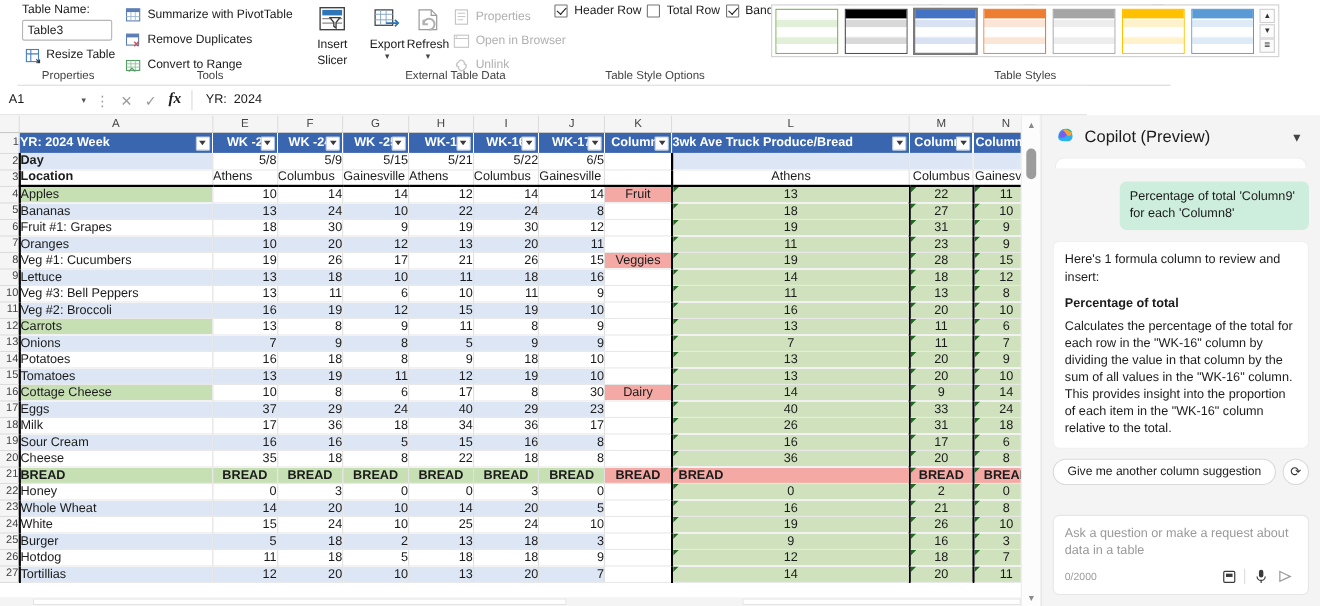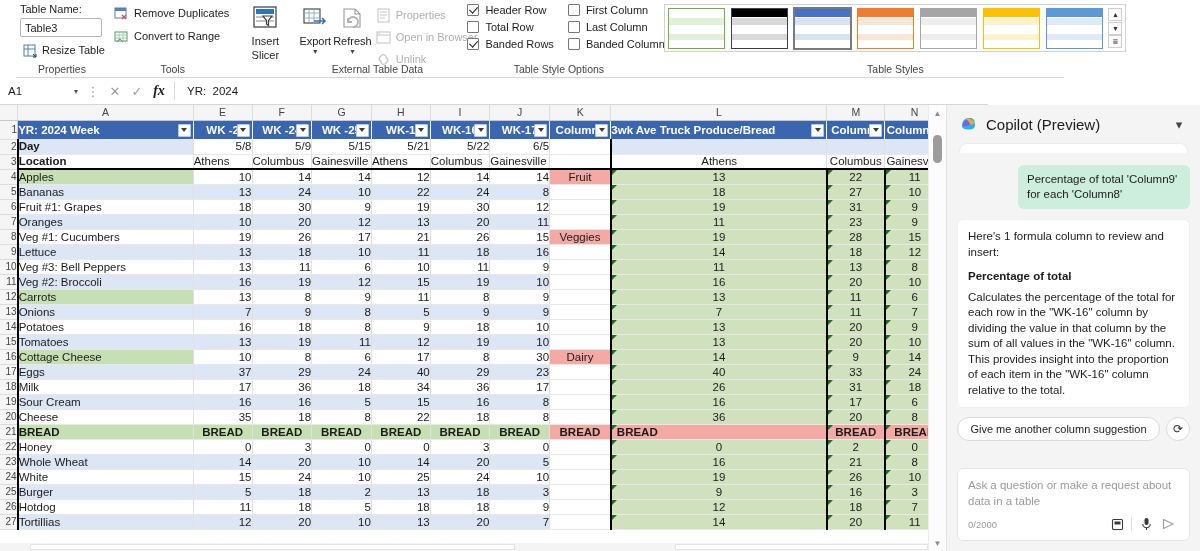--- a/index.html
+++ b/index.html
@@ -68,21 +68,21 @@
   
   #g-ext { width: 168px; }
   #g-ext .gbody { flex-direction: row; gap: 2px; padding-top: 4px; }
   .bigbtn.caret .carrow { font-size: 8px; line-height: 7px; color: #444; margin-top: 0px; }
   .extlist { display: flex; flex-direction: column; gap: 2px; padding-top: 1px; }
   .dis { color: #b0b0b0; }
 
   
   #g-tso { width: 195px; }
   #g-tso .gbody { flex-direction: row; padding-top: 4px; gap: 14px; }
-  .tsocol { display: flex; flex-direction: column; gap: 5px; }
+  .tsocol { display: flex; gap: 5px; }
   .cbrow { display: flex; align-items: center; gap: 6px; font-size: 11px; white-space: nowrap; cursor: default; }
   .cbox {
     width: 12px; height: 12px; flex:0 0 12px;
     border: 1px solid #767676; background: #fff; border-radius: 1px;
     position: relative;
   }
   .cbox.on::after {
     content: "";
     position: absolute; left: 3px; top: 0px;
     width: 4px; height: 7px;
@@ -298,20 +298,30 @@
         <span>Resize Table</span>
       </div>
     </div>
     <div class="glabel">Properties</div>
   </div>
 
   <div class="gsep"></div>
 
   <div class="rgroup" id="g-tools">
     <div class="gbody">
+      <div class="rowbtn">
+        <span class="ic">
+          <svg width="15" height="15" viewBox="0 0 15 15">
+              <rect x="1" y="2" width="12" height="11" fill="#fff" stroke="#5b7fb5"></rect>
+              <rect x="1" y="2" width="12" height="3" fill="#5b7fb5"></rect>
+              <path d="M5 5v8M9 5v8M1 9h12" stroke="#9bb5d8" stroke-width="0.8"></path>
+            </svg>
+        </span>
+        <span>Summarize with PivotTable</span>
+      </div>
       <div class="rowbtn">
         <span class="ic">
           <svg width="15" height="15" viewBox="0 0 15 15">
               <rect x="1" y="2" width="11" height="10" fill="#fff" stroke="#5b7fb5"></rect>
               <rect x="1" y="2" width="11" height="3" fill="#5b7fb5"></rect>
               <path d="M8 9l4 4M12 9l-4 4" stroke="#c55" stroke-width="1.4"></path>
             </svg>
         </span>
         <span>Remove Duplicates</span>
       </div>

